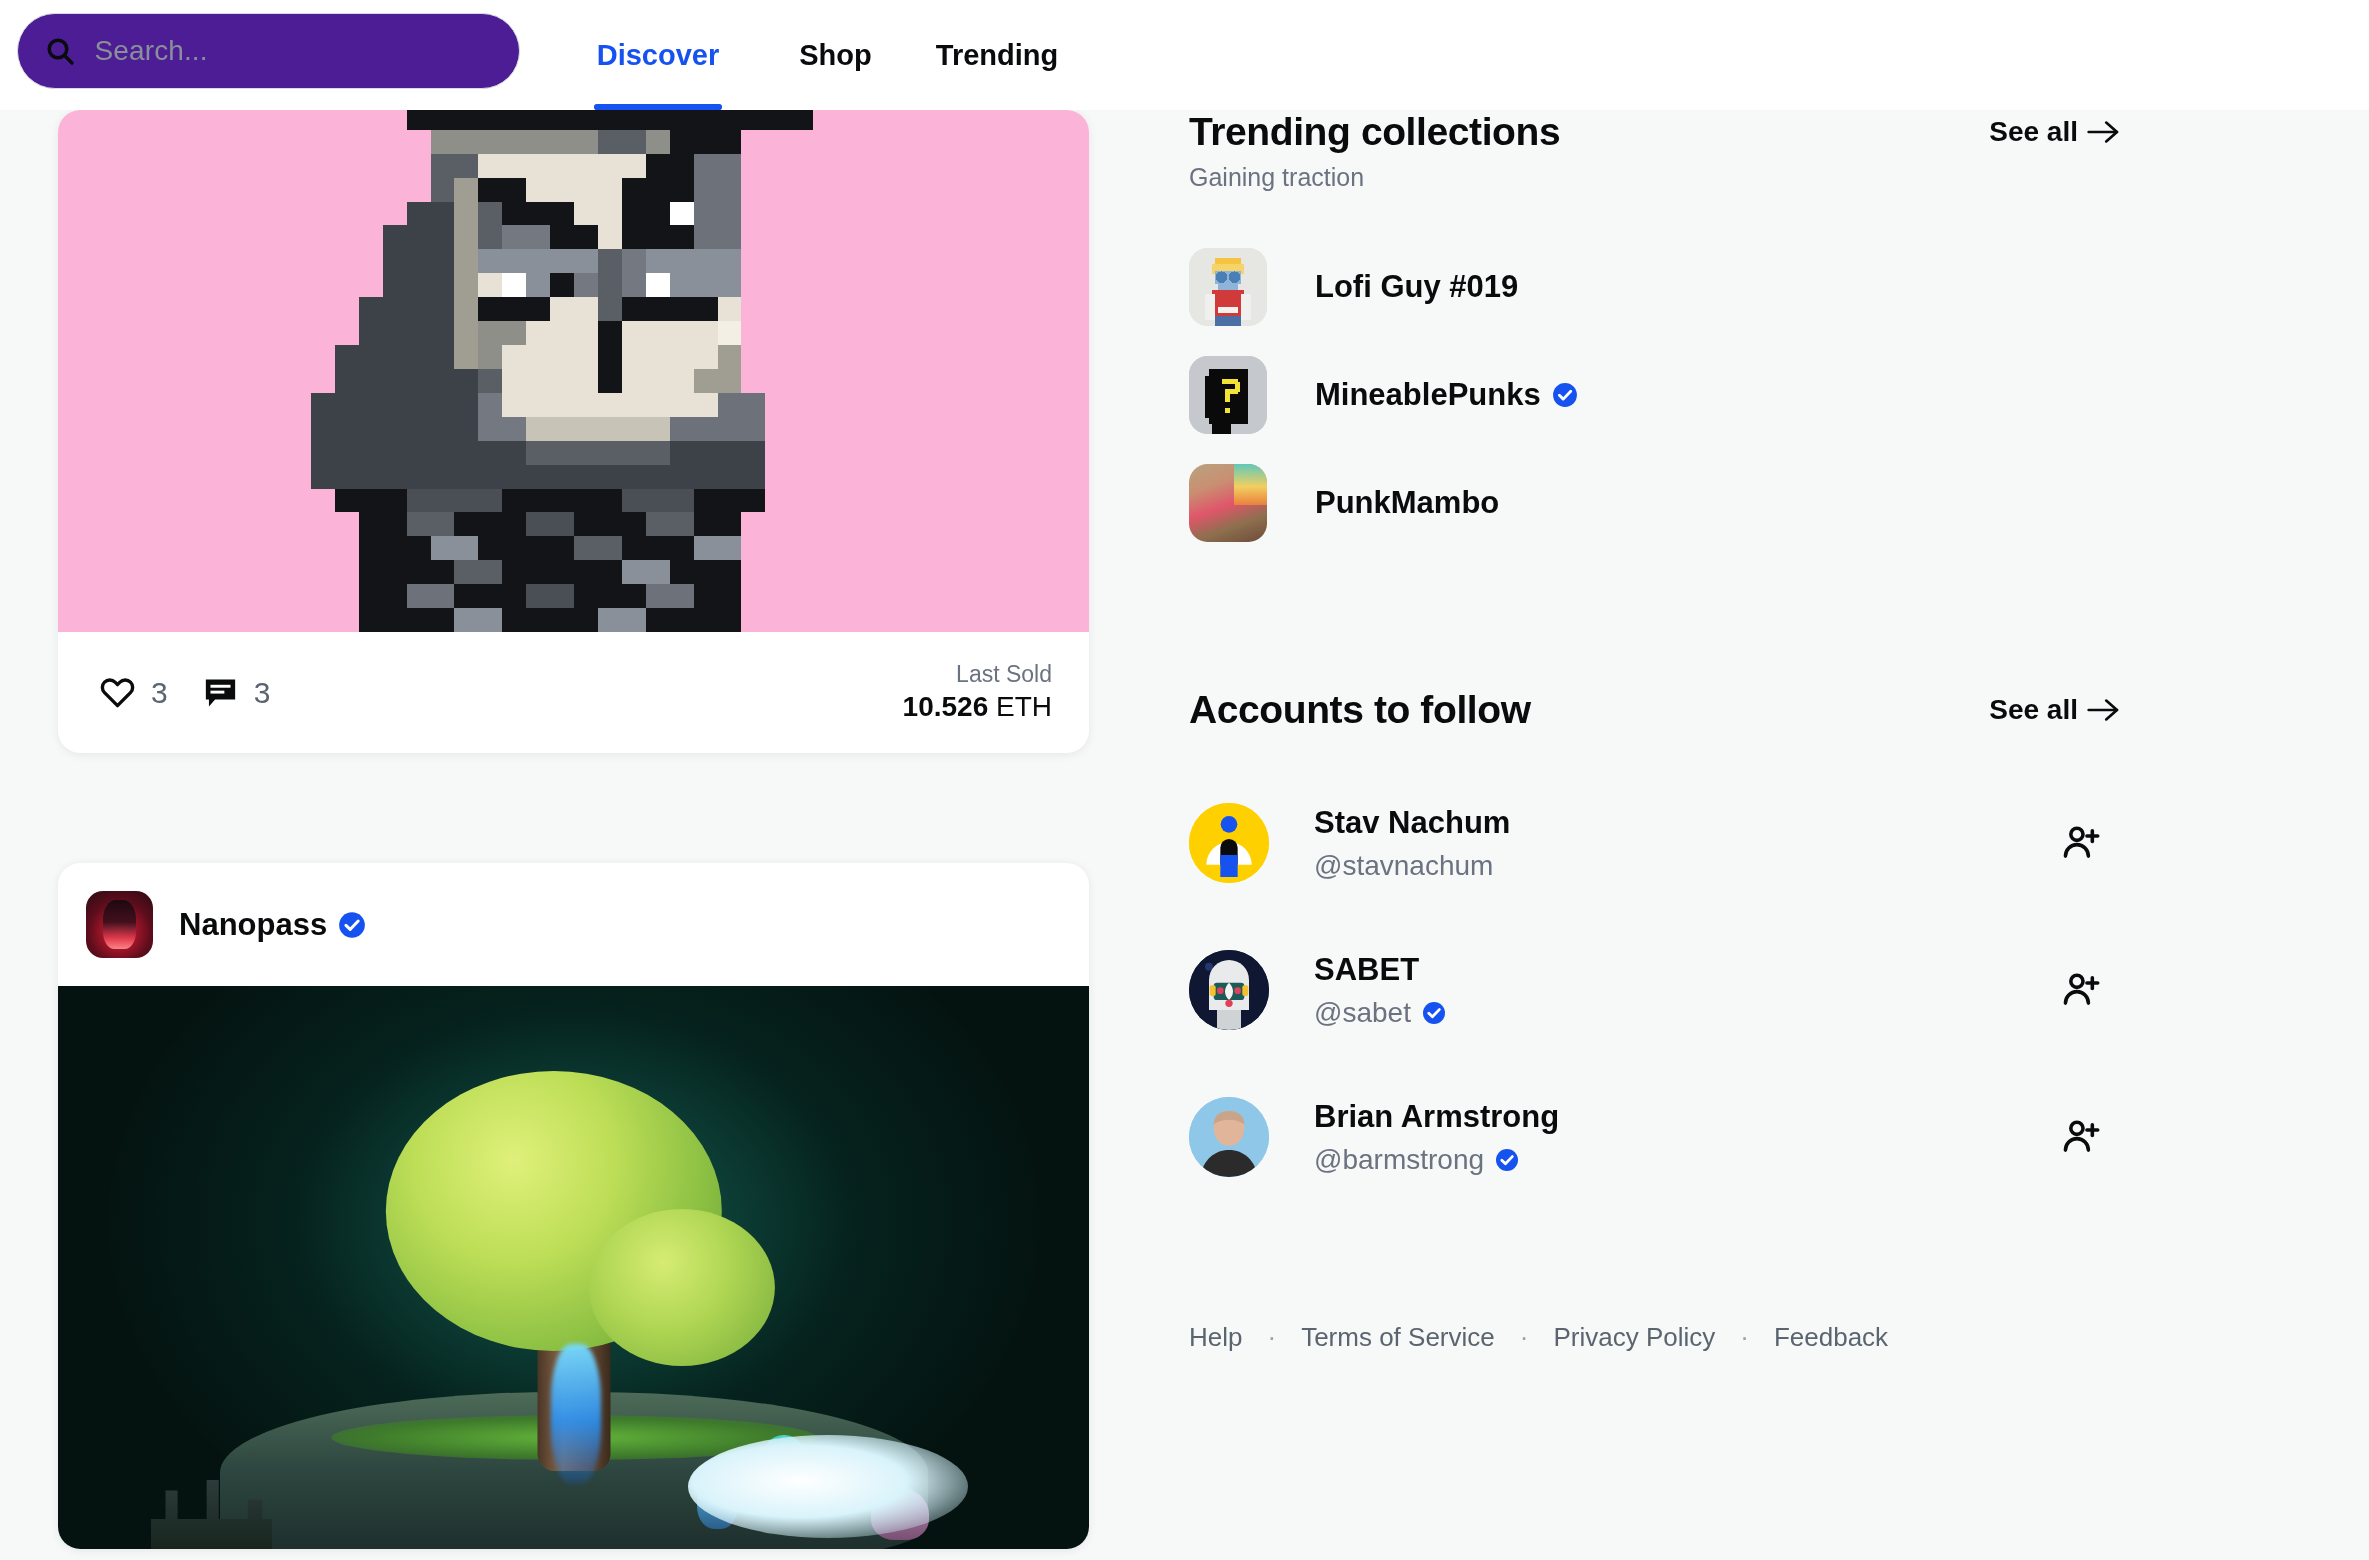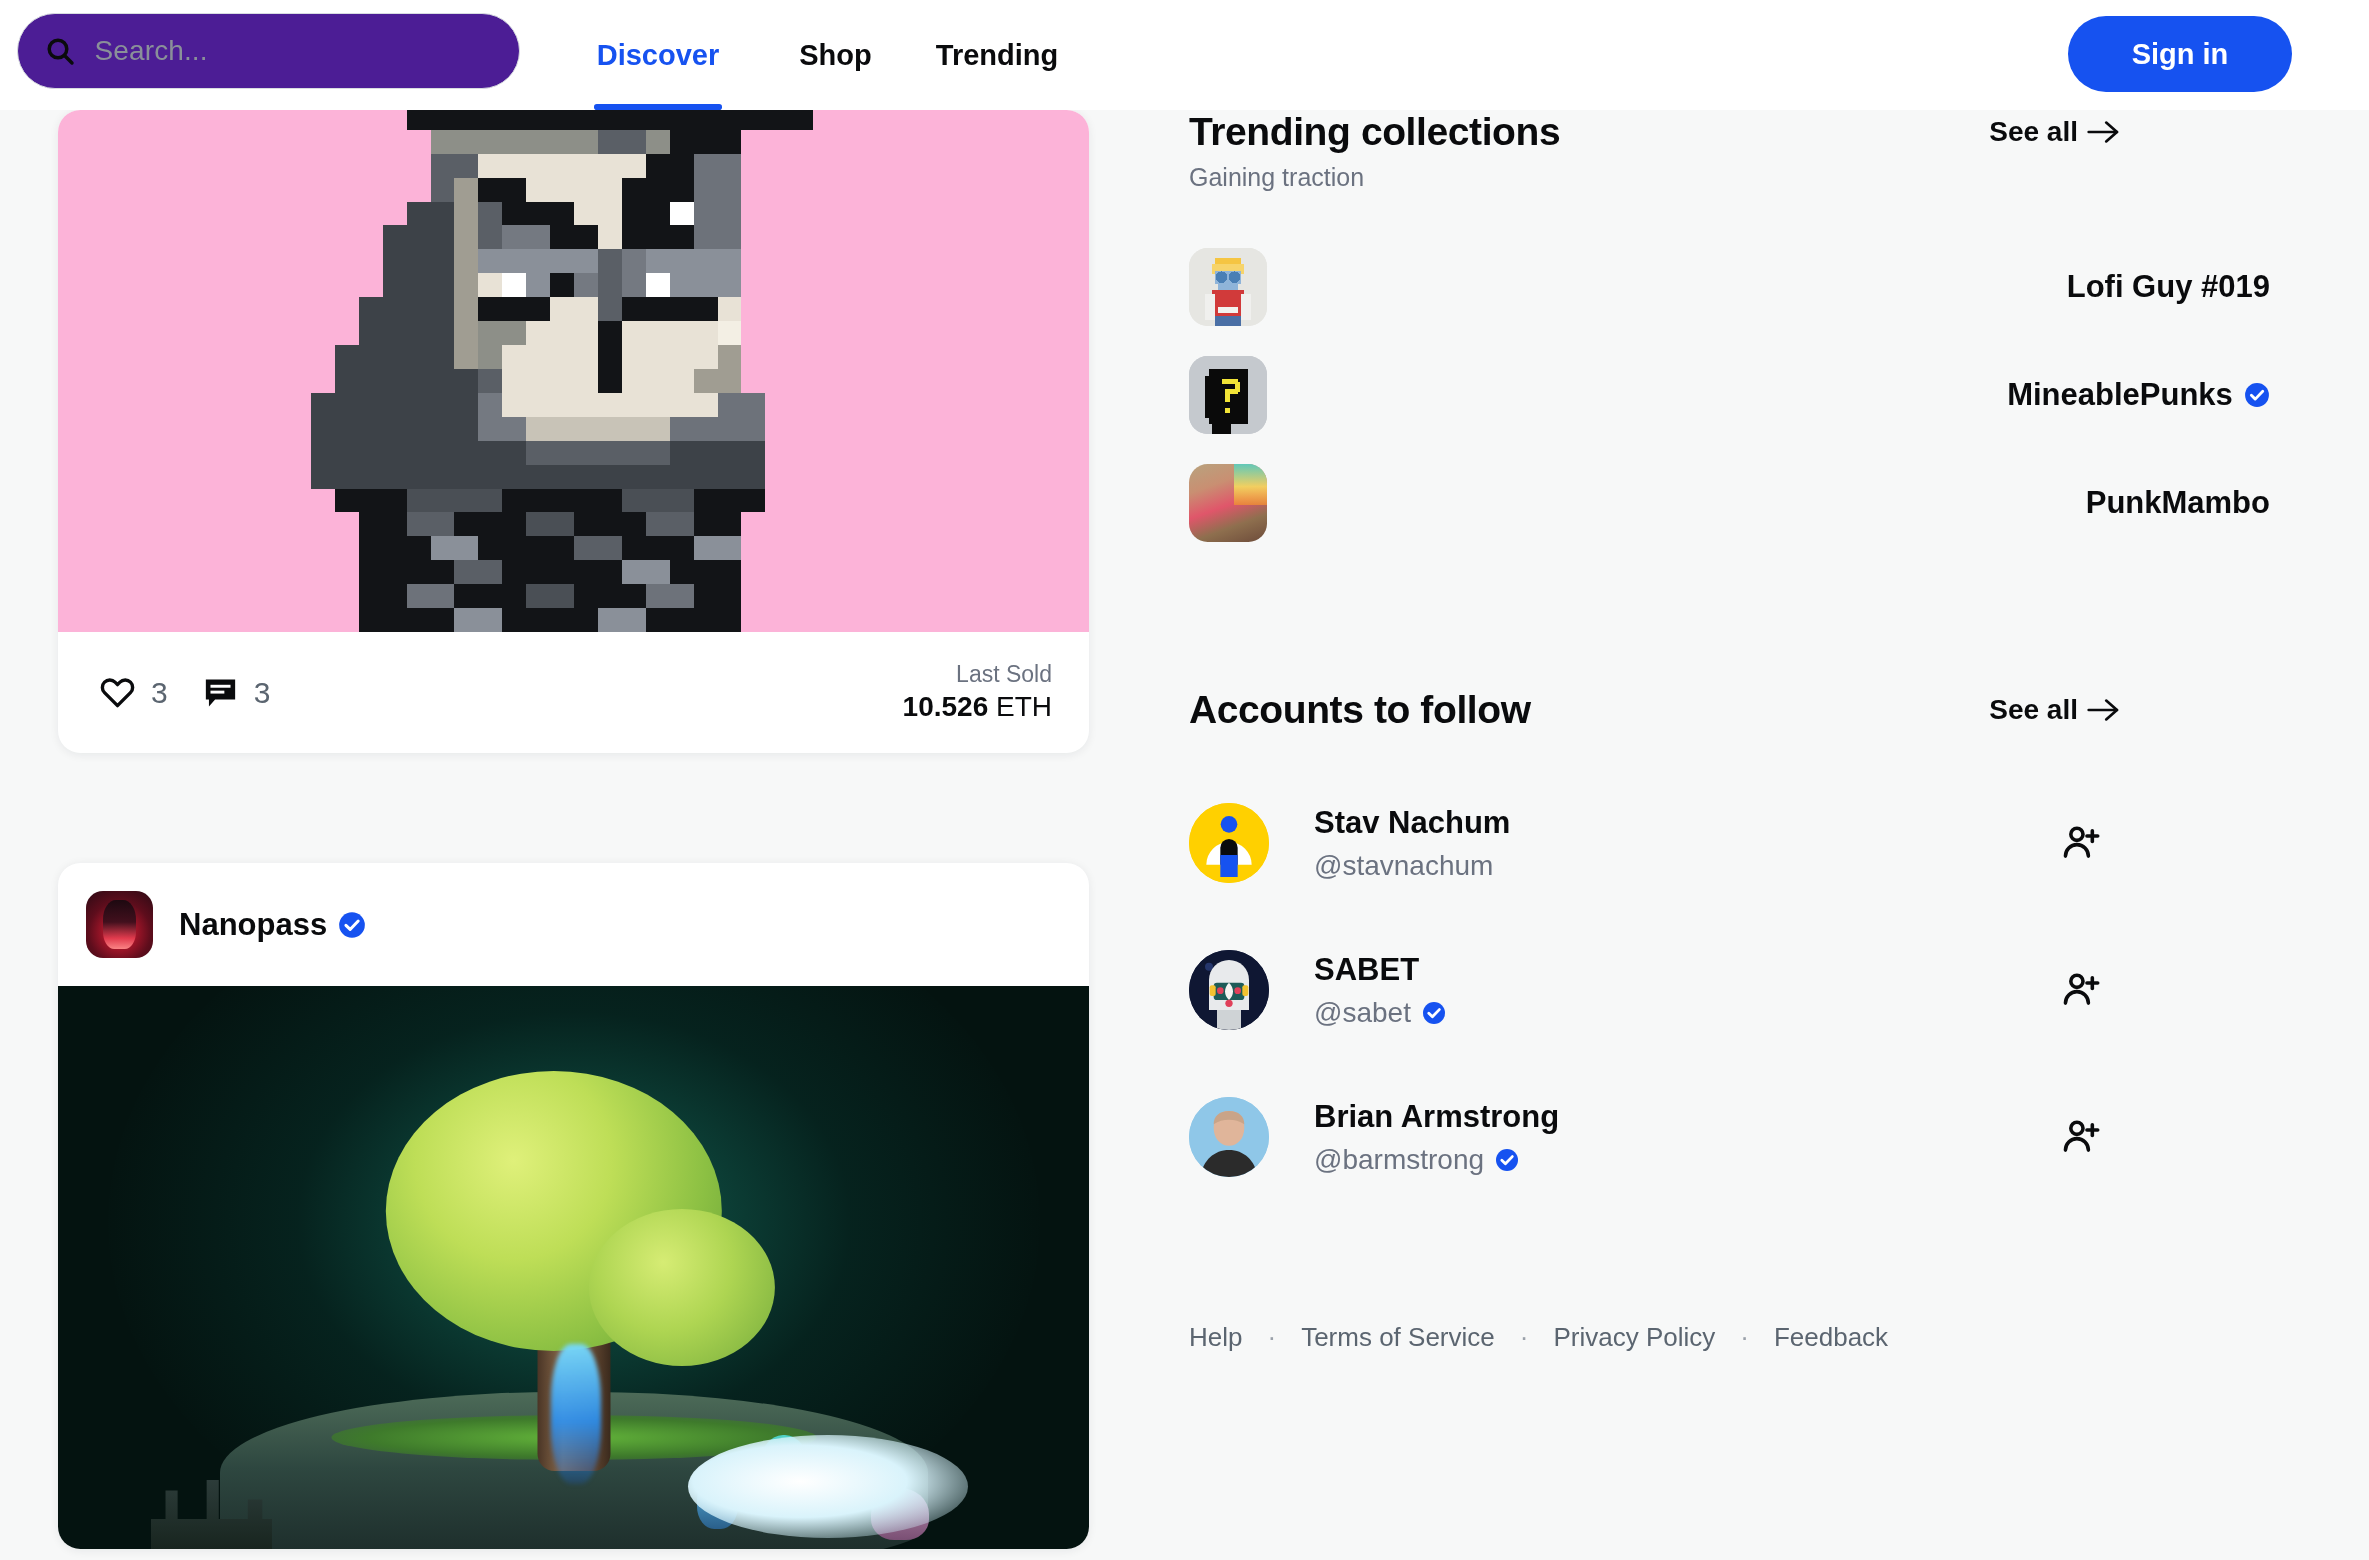--- a/index.html
+++ b/index.html
@@ -184,21 +184,21 @@
   .section-sub { font-size: 25px; color: #6b7280; margin-top: 9.3px; }
   .see-all {
     display: flex; align-items: center; gap: 8px;
     font-size: 28px; font-weight: bold; color: #0a0b0d; cursor: pointer;
     padding-top: 5.6px;
   }
 
   .coll-list { margin-top: 41px; }
   .coll-row {
     display: flex; align-items: center; gap: 48px;
-    height: 108px; cursor: pointer; justify-content: space-between;
+    height: 108px; cursor: pointer;
   }
   .coll-thumb {
     width: 78px; height: 78px; border-radius: 18.6px;
     overflow: hidden; position: relative; flex: 0 0 auto;
   }
   .coll-name {
     display: flex; align-items: center; gap: 11.2px;
     font-size: 31px; font-weight: bold; color: #0a0b0d;
   }
 
@@ -273,21 +273,20 @@
       <span class="nav-underline"></span>
     </div>
     <div class="nav-item nav-shop">
       <span>Shop</span>
     </div>
     <div class="nav-item nav-trending">
       <span>Trending</span>
     </div>
   </div>
 
-  <button class="signin-btn">Sign in</button>
 </div>
 
 <div class="feed">
 
   <div class="card">
     <div class="card-media card-media-top">
       <div class="punk-bg"></div>
       <svg class="punk-canvas" width="574" height="574" viewBox="0 0 24 24" shape-rendering="crispEdges">
         <rect width="24" height="24" fill="#fcb3d8"></rect>
 

